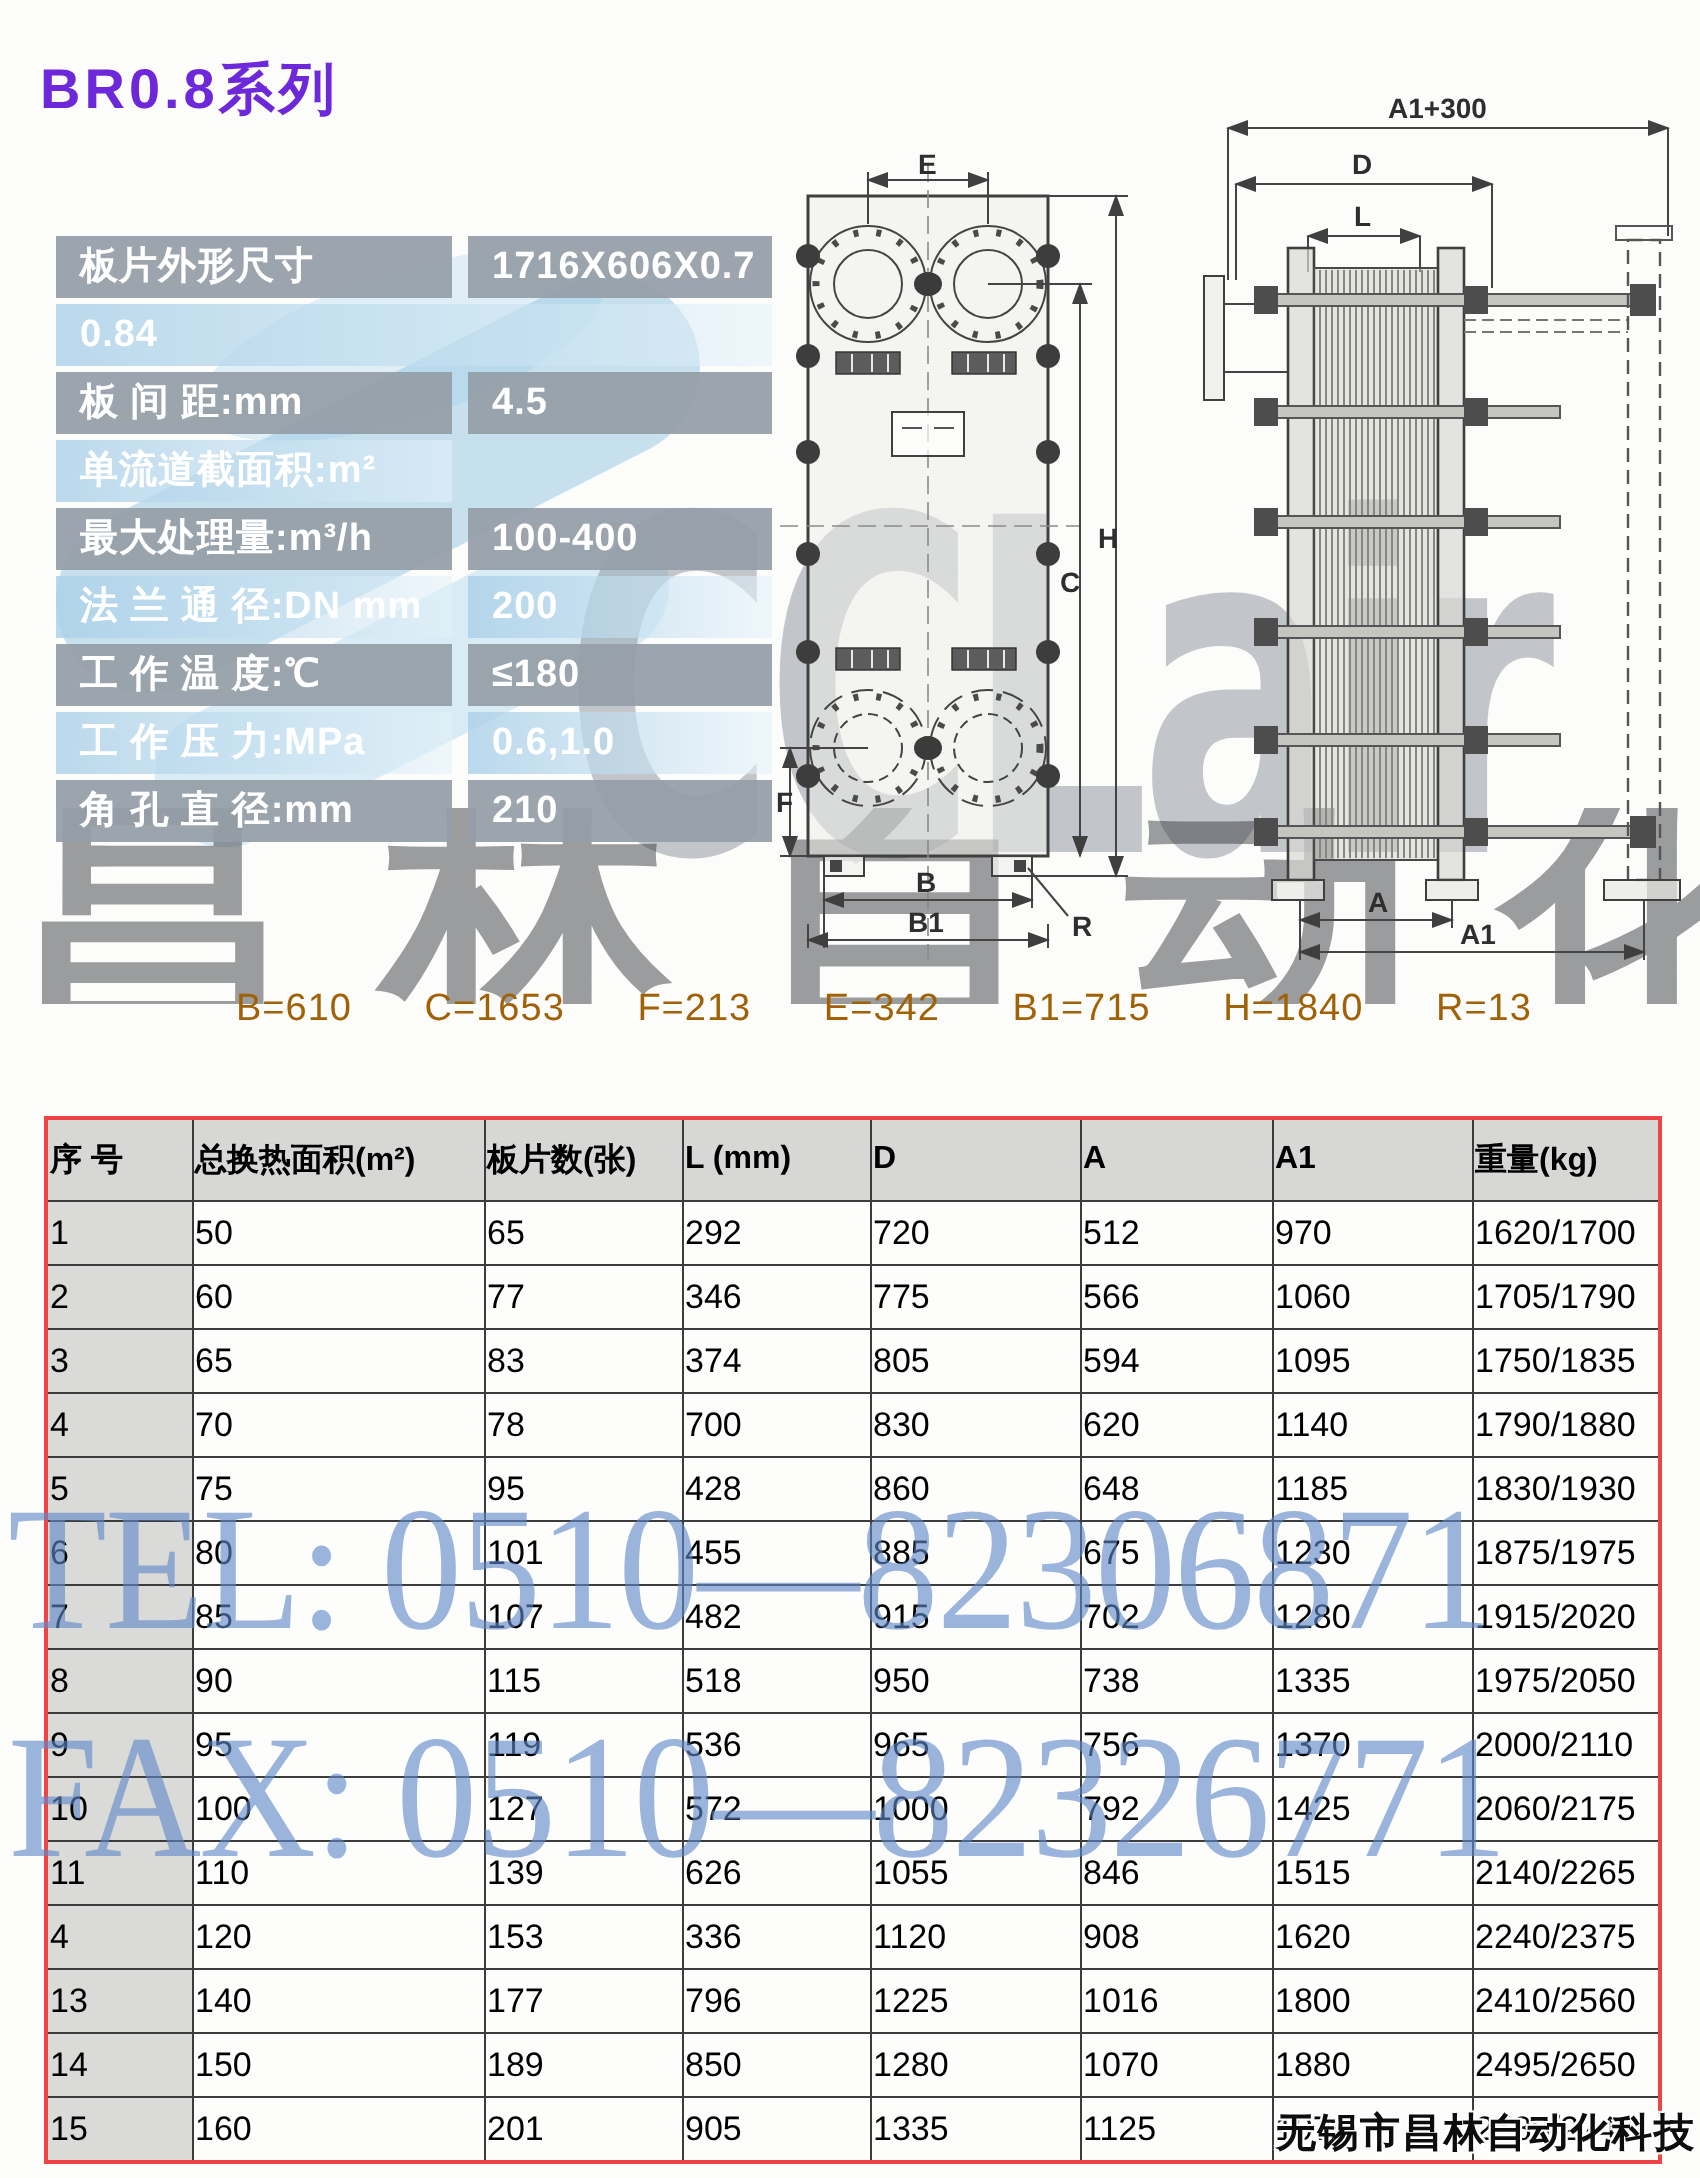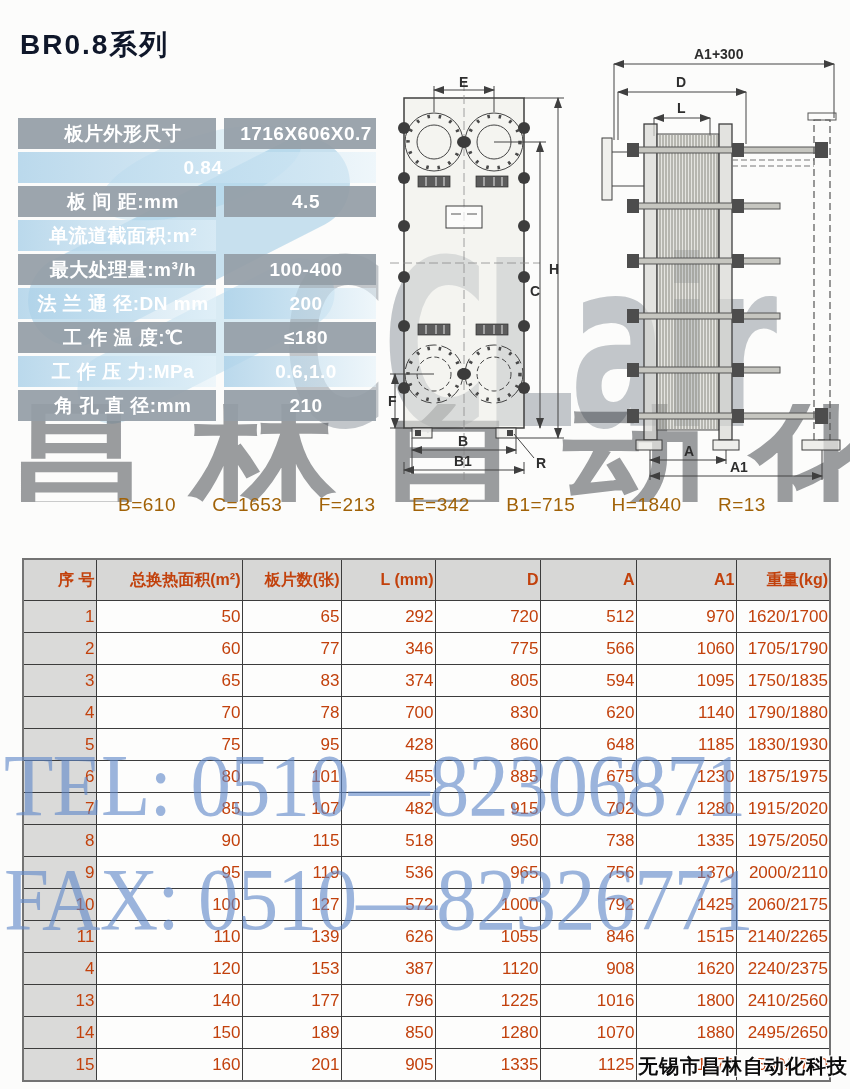--- a/index.html
+++ b/index.html
@@ -1,58 +1,58 @@
 <!DOCTYPE html>
 <html><head>
 <meta charset="utf-8">
 <style>
   html,body{margin:0;padding:0;}
   body{font-family:"Liberation Sans",sans-serif;background:#e9e9e9;}
   .page{position:relative;width:850px;height:1089px;background:#fcfcfb;overflow:hidden;margin:0 auto;}
 
   
-  .title{position:absolute;left:20px;top:26px;font-size:28px;font-weight:700;letter-spacing:2px;color:#0f172a;z-index:4;}
+  .title{position:absolute;left:20px;top:26px;font-size:28px;font-weight:700;letter-spacing:2px;color:#6d28d9;z-index:4;}
 
   
   .swoosh{position:absolute;z-index:1;border-radius:50px;}
   .sw1{left:14px;top:196px;width:350px;height:92px;background:rgba(112,178,218,0.38);transform:rotate(-27deg);}
   .sw2{left:66px;top:306px;width:280px;height:70px;background:rgba(135,195,228,0.30);transform:rotate(-27deg);}
   .sw3{left:96px;top:136px;width:210px;height:74px;background:rgba(150,205,232,0.28);transform:rotate(-18deg);border-radius:50%;}
 
   
   .wm-logo{position:absolute;left:282px;top:236px;z-index:1;font-size:232px;line-height:0.95;font-weight:700;
     font-family:"DejaVu Sans",sans-serif;color:rgba(124,133,143,0.45);letter-spacing:-8px;
     transform:scaleX(0.62);transform-origin:left top;white-space:nowrap;}
   
   .wm-cn-wrap{position:absolute;left:0;top:404px;width:850px;height:98px;overflow:hidden;z-index:1;}
   .wm-cn{font-size:128px;font-weight:800;letter-spacing:38px;line-height:1;margin:-8px 0 0 6px;
     color:rgba(55,60,66,0.50);transform:scaleX(1.12);transform-origin:left top;white-space:nowrap;}
 
   
-  .spec{position:absolute;left:18px;top:118px;width:358px;z-index:2;text-align:center;}
+  .spec{position:absolute;left:28px;top:118px;width:358px;z-index:2;}
   .spec-row{display:flex;height:31px;margin-bottom:3px;}
   .spec-cell{line-height:31px;color:#fff;font-size:19px;font-weight:600;letter-spacing:0.5px;
     padding-left:12px;white-space:nowrap;overflow:hidden;}
   .spec-label{width:186px;margin-right:8px;}
   .spec-value{flex:1;}
   .spec-row.dark .spec-cell{background:rgba(148,158,167,0.93);}
   .spec-row.light .spec-cell{background:linear-gradient(90deg,rgba(170,208,232,0.80),rgba(228,242,250,0.55));}
 
   
   .svgbox{position:absolute;z-index:2;}
   svg .thin{stroke:#444;stroke-width:1;fill:none;}
   svg text{fill:#2e2e2e;font-size:14px;font-weight:700;font-family:"Liberation Sans",sans-serif;}
 
   
   .dimline{position:absolute;left:118px;top:494px;width:648px;display:flex;justify-content:space-between;
     z-index:2;font-size:19px;font-weight:400;color:#a16207;letter-spacing:0.5px;}
 
   
   table.data{position:absolute;left:22px;top:558px;width:807px;border-collapse:collapse;table-layout:fixed;
-    z-index:2;background:#fdfdfc;border:2px solid #737373;text-align:right;color:#c2410c;}
+    z-index:2;background:#fdfdfc;border:2px solid #ef4444;text-align:left;color:#000000;}
   table.data th,table.data td{border:1px solid #3c3c3c;overflow:hidden;white-space:nowrap;}
   table.data thead th{background:#d7d7d6;height:38px;font-size:16px;font-weight:700;}
   table.data tbody td{height:29px;font-size:17px;background:#fdfdfc;}
   table.data tbody td:first-child{background:#dadad9;}
 
   
   .wm-blue{position:absolute;z-index:6;font-family:"Liberation Serif",serif;font-size:88px;line-height:1;
     color:rgba(96,136,200,0.62);white-space:nowrap;transform:scaleX(0.92);transform-origin:left top;letter-spacing:-1px;}
   .wm-tel{left:4px;top:742px;}
   .wm-fax{left:4px;top:856px;}
@@ -469,21 +469,21 @@
           <td>626</td>
           <td>1055</td>
           <td>846</td>
           <td>1515</td>
           <td>2140/2265</td>
         </tr>
         <tr>
           <td>4</td>
           <td>120</td>
           <td>153</td>
-          <td>387</td>
+          <td>336</td>
           <td>1120</td>
           <td>908</td>
           <td>1620</td>
           <td>2240/2375</td>
         </tr>
         <tr>
           <td>13</td>
           <td>140</td>
           <td>177</td>
           <td>796</td>

